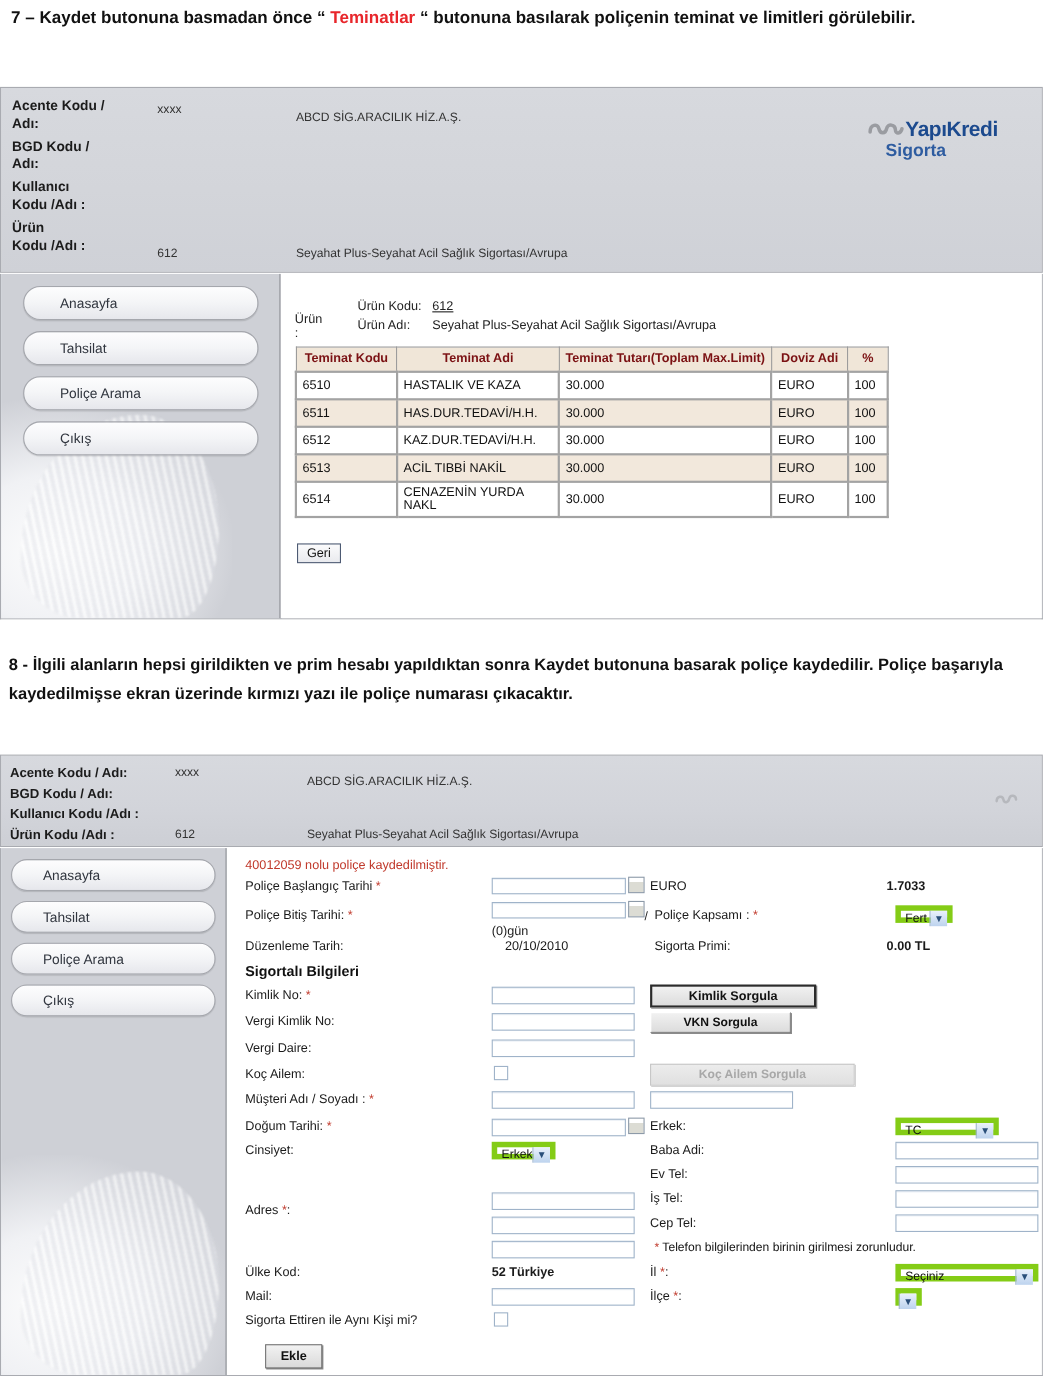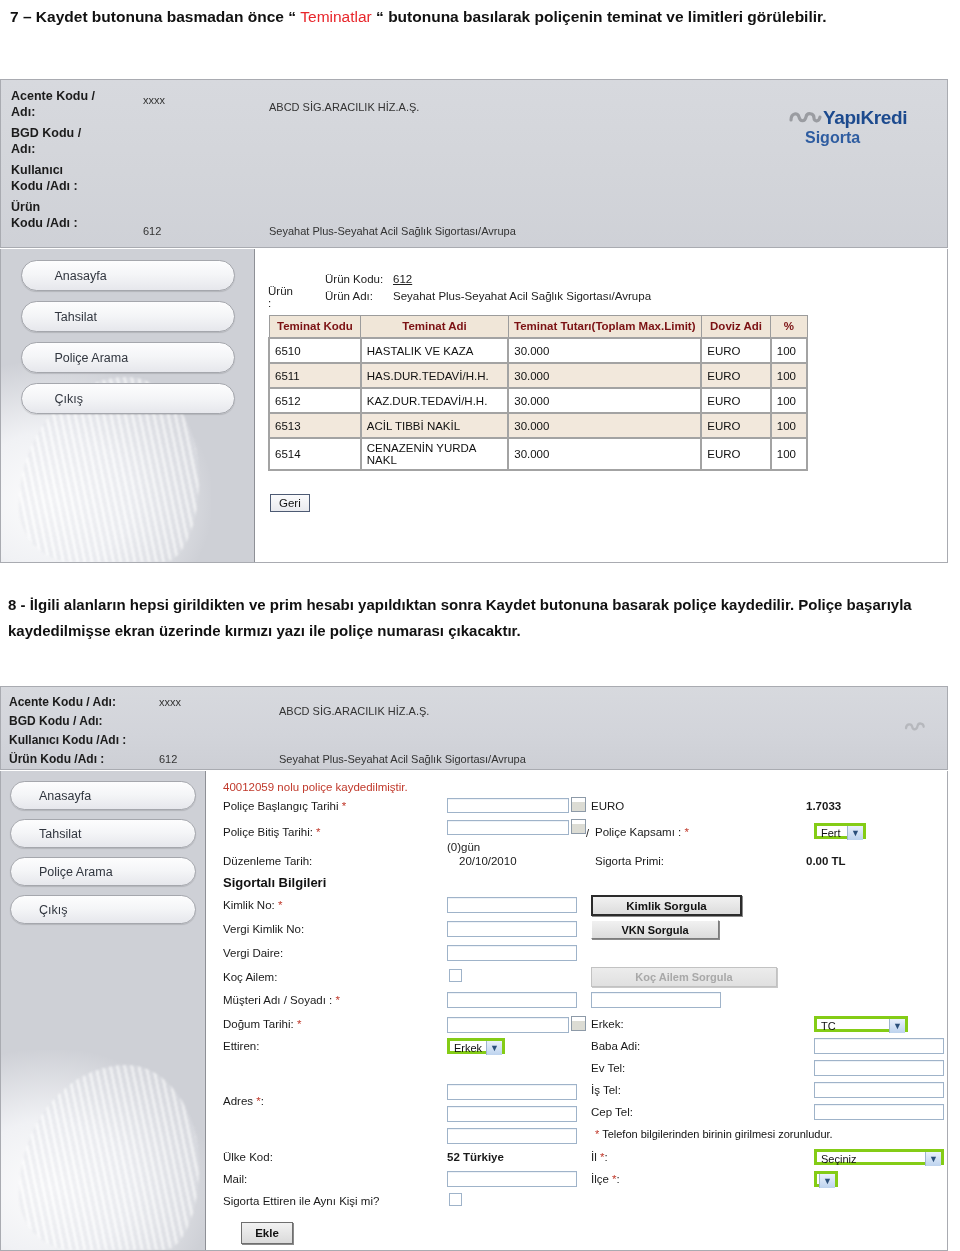--- a/index.html
+++ b/index.html
@@ -7,21 +7,21 @@
     width:960px;height:1251px;background:#ffffff;
     font-family:"Liberation Sans", sans-serif;
     color:#000;overflow:hidden;position:relative;
   }
   
   .instr{
     font-size:15.5px;line-height:25px;font-weight:bold;color:#111;
     letter-spacing:0px;padding:0 4px;
   }
   .instr .num{font-weight:bold;}
-  .instr .red{color:#e8262b;font-weight:normal;}
+  .instr .red{color:#e8262b;font-weight:bold;}
   #instr-7{position:absolute;left:6px;top:4px;width:948px;}
   #instr-8{position:absolute;left:4px;top:592px;width:952px;font-size:15px;line-height:26px;}
 
   
   .app{
     position:absolute;border:1px solid #b9b9bd;box-sizing:border-box;
     background:#ffffff;font-family:"Liberation Sans", sans-serif;
   }
   
   #shot1{left:0px;top:79px;width:948px;height:484px;border:0;}
@@ -125,21 +125,21 @@
   .req{color:#c0392b;}
   .inp{
     position:absolute;border:1px solid #9fb3c9;background:#fff;height:15px;box-sizing:border-box;
     box-shadow:inset 0 1px 0 #eef2f7;
   }
   .calicon{
     position:absolute;width:15px;height:15px;border:1px solid #8d9aa8;box-sizing:border-box;
     background:linear-gradient(to bottom,#ffffff 0 4px,#dcdcd4 4px 100%);
   }
   .sel{
-    position:absolute;border:3px solid #84cc16;background:#fff;height:16px;box-sizing:border-box;
+    position:absolute;border:5px solid #84cc16;background:#fff;height:16px;box-sizing:border-box;
     font-size:11px;line-height:14px;padding-left:4px;color:#111;
   }
   .sel .arrow{
     position:absolute;right:0;top:0;width:15px;height:14px;
     background:linear-gradient(to bottom,#eaf1fb,#bdd3ee);border-left:1px solid #9fb5cf;
     color:#2a4f7a;font-size:9px;text-align:center;line-height:14px;
   }
   .btn3d{
     position:absolute;box-sizing:border-box;border:1px solid #7d7d7d;
     border-top-color:#ffffff;border-left-color:#ffffff;
@@ -378,21 +378,21 @@
           <span>Doğum Tarihi: <span class="req">*</span></span>
         </div>
         <input class="inp" style="left: 228px; top: 236px; width: 122px; height: 16px;" value="">
         <span class="calicon" style="left:352px;top:235px"></span>
         <div class="frow" style="left:372px;top:237px">Erkek:</div>
         <div class="sel" style="left:595px;top:235px;width:94px">
           <span>TC</span>
           <span class="arrow">▼</span>
         </div>
 
-        <div class="frow" style="top:259px">Ettiren:</div>
+        <div class="frow" style="top:259px">Cinsiyet:</div>
         <div class="sel" style="left:228px;top:257px;width:58px">
           <span>Erkek</span>
           <span class="arrow">▼</span>
         </div>
         <div class="frow" style="left:372px;top:259px">Baba Adi:</div>
         <input class="inp" style="left: 595px; top: 257px; width: 130px; height: 16px;" value="">
 
         <div class="frow" style="left:372px;top:281px">Ev Tel:</div>
         <input class="inp" style="left: 595px; top: 279px; width: 130px; height: 16px;" value="">
 

